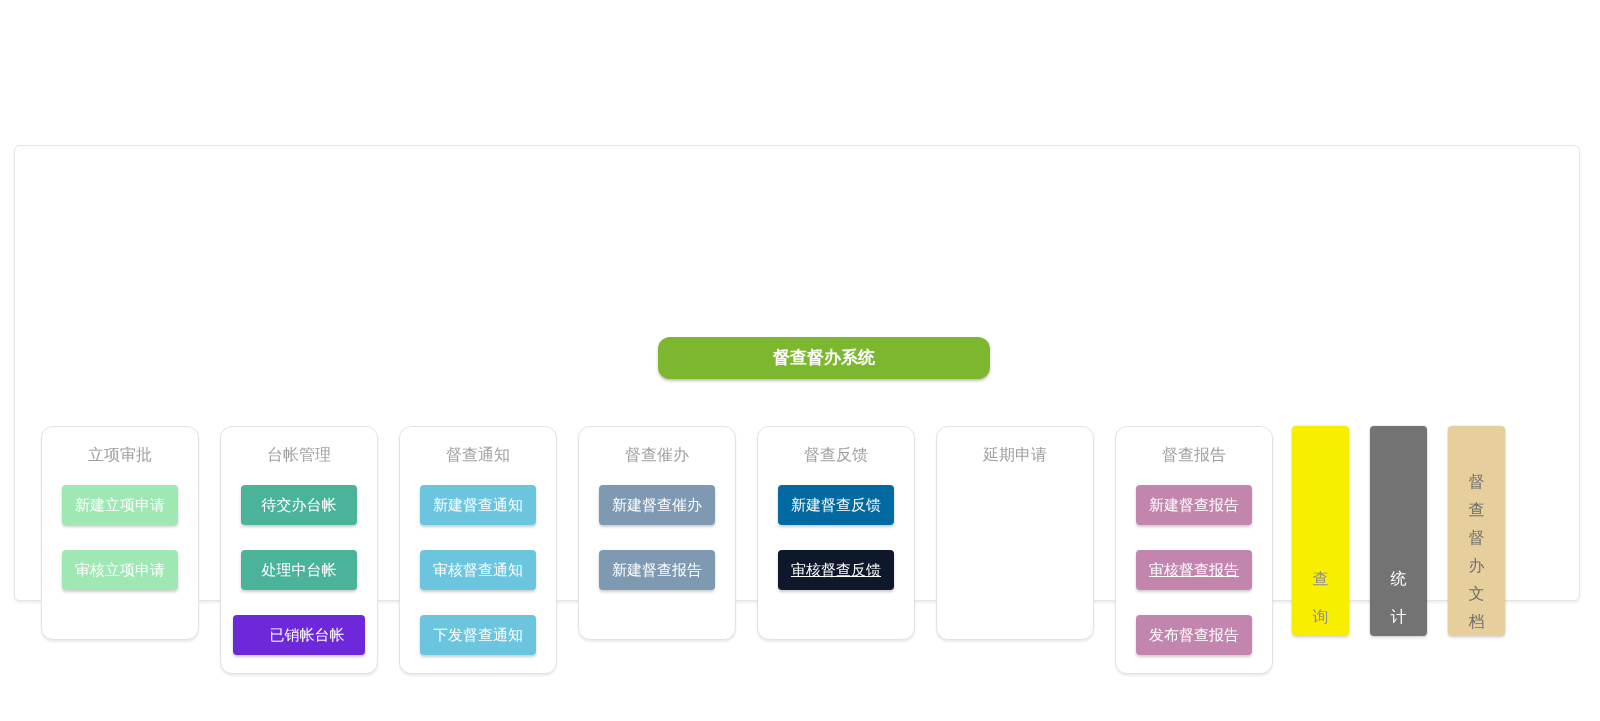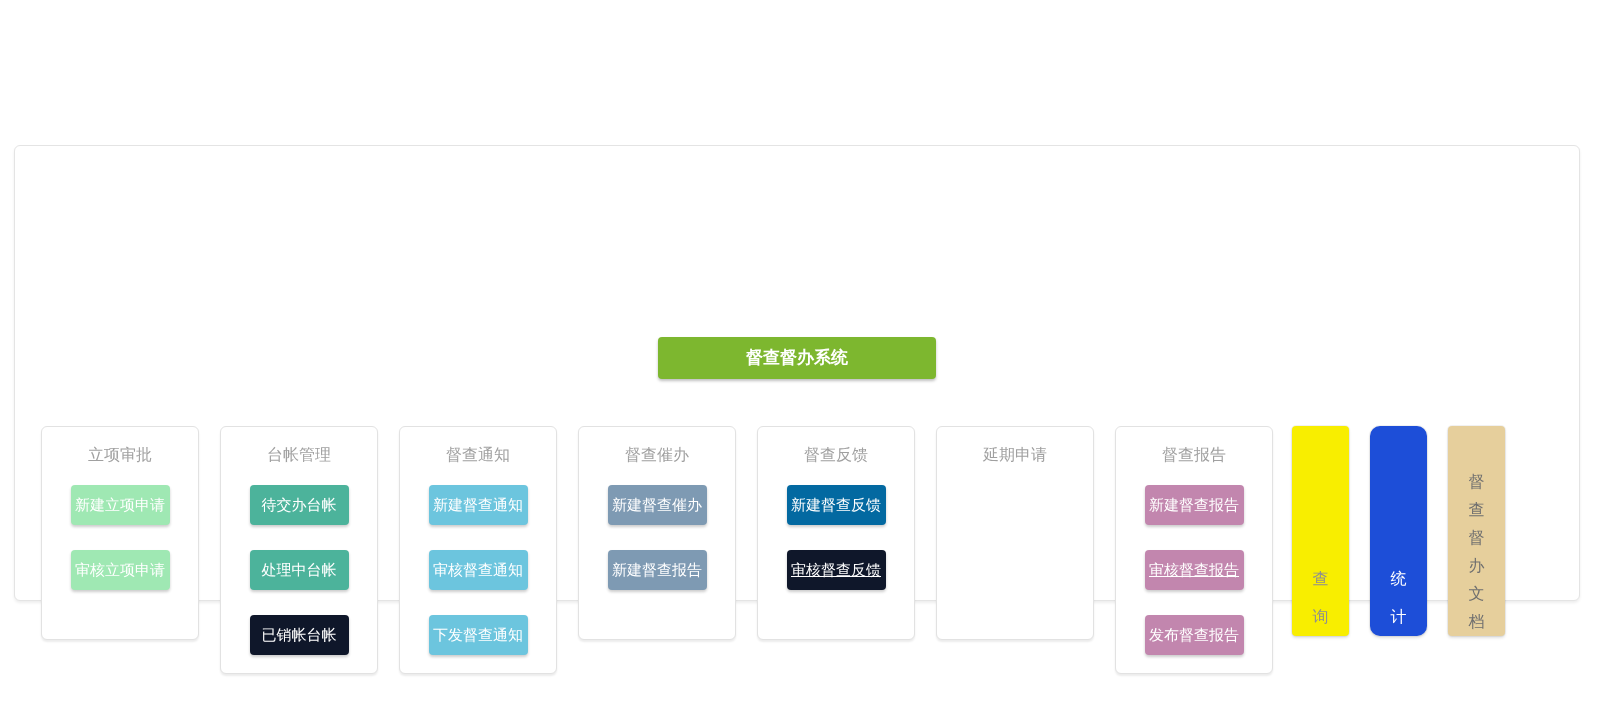--- a/index.html
+++ b/index.html
@@ -1,31 +1,31 @@
 <!DOCTYPE html>
 <html><head>
 <meta charset="utf-8">
 <style>
   html,body{margin:0;padding:0;background:#ffffff;}
   .page{position:relative;width:1600px;height:721px;background:#ffffff;overflow:hidden;
         font-family:"Liberation Sans","DejaVu Sans",sans-serif;}
   .container{position:absolute;left:14px;top:145px;width:1566px;height:456px;
              background:#ffffff;border:1px solid #e4e4e4;border-radius:6px;
              box-shadow:0 2px 3px rgba(0,0,0,0.07);box-sizing:border-box;}
-  .title-btn{position:absolute;left:643px;top:191px;width:278px;height:42px;
+  .title-btn{position:absolute;left:643px;top:191px;width:332px;height:42px;
              line-height:42px;text-align:center;color:#ffffff;font-size:17px;font-weight:bold;
-             border-radius:4px;box-shadow:0 2px 3px rgba(0,0,0,0.25);cursor:pointer;}
+             border-radius:12px;box-shadow:0 2px 3px rgba(0,0,0,0.25);cursor:pointer;}
   .groups-row{position:absolute;left:26px;top:280px;display:flex;gap:21px;align-items:flex-start;}
   .group{width:158px;box-sizing:border-box;background:#ffffff;border:1px solid #e2e2e2;
-         border-radius:6px;padding-top:20px;box-shadow:0 2px 2px rgba(0,0,0,0.08);}
+         border-radius:12px;padding-top:20px;box-shadow:0 2px 2px rgba(0,0,0,0.08);}
   .group.short{height:214px;}
   .group.tall{height:248px;}
   .group-title{height:16px;line-height:16px;font-size:16px;color:#a0a0a0;
                text-align:center;margin-bottom:22px;}
-  .btn{display:block;width:99px;height:40px;line-height:40px;margin:0 auto;
+  .btn{display:block;width:116px;height:40px;line-height:40px;margin:0 auto;
        text-align:center;color:#ffffff;font-size:15px;border-radius:4px;
        box-shadow:0 2px 3px rgba(0,0,0,0.2);cursor:pointer;}
   .btn + .btn{margin-top:25px;}
   .vbar{position:absolute;top:280px;width:57px;height:210px;border-radius:4px;
         box-shadow:0 0 0 1px rgba(0,0,0,0.05),0 2px 3px rgba(0,0,0,0.12);
         display:flex;align-items:flex-end;justify-content:center;cursor:pointer;}
   .vbar.q{left:1277px;}
   .vbar.s{left:1355px;}
   .vbar.d{left:1433px;}
   .vlabel{width:18px;text-align:center;word-break:break-all;font-size:16px;}
@@ -45,21 +45,21 @@
       <div class="group short">
         <div class="group-title">立项审批</div>
         <div class="btn" style="background-color: rgb(159, 232, 179);">新建立项申请</div>
         <div class="btn" style="background-color: rgb(159, 232, 179);">审核立项申请</div>
       </div>
 
       <div class="group tall">
         <div class="group-title">台帐管理</div>
         <div class="btn" style="background-color: rgb(76, 179, 155);">待交办台帐</div>
         <div class="btn" style="background-color: rgb(76, 179, 155);">处理中台帐</div>
-        <div class="btn" style="background-color: #0f172a;">已销帐台帐</div>
+        <div class="btn" style="background-color: #6d28d9; padding-left: 16px;">已销帐台帐</div>
       </div>
 
       <div class="group tall">
         <div class="group-title">督查通知</div>
         <div class="btn" style="background-color: rgb(108, 197, 222);">新建督查通知</div>
         <div class="btn" style="background-color: rgb(108, 197, 222);">审核督查通知</div>
         <div class="btn" style="background-color: rgb(108, 197, 222);">下发督查通知</div>
       </div>
 
       <div class="group short">
@@ -84,21 +84,21 @@
         <div class="btn" style="background-color: rgb(194, 134, 174); text-decoration: underline;">审核督查报告</div>
         <div class="btn" style="background-color: rgb(194, 134, 174);">发布督查报告</div>
       </div>
 
     </div>
 
     <div class="vbar q" style="background-color: rgb(248, 238, 0);">
       <div class="vlabel big" style="color: rgb(143, 143, 143);">查询</div>
     </div>
 
-    <div class="vbar s" style="background-color: #1d4ed8; border-radius: 10px;">
+    <div class="vbar s" style="background-color: #737373;">
       <div class="vlabel big" style="color: rgb(255, 255, 255);">统计</div>
     </div>
 
     <div class="vbar d" style="background-color: rgb(230, 207, 156);">
       <div class="vlabel tight" style="color: rgb(111, 111, 111);">督查督办文档</div>
     </div>
 
   </div>
 </div>
 

